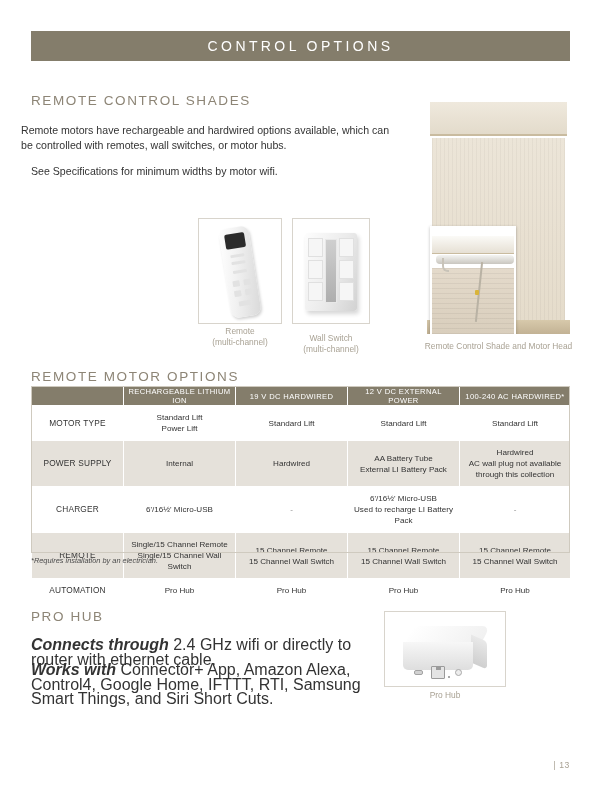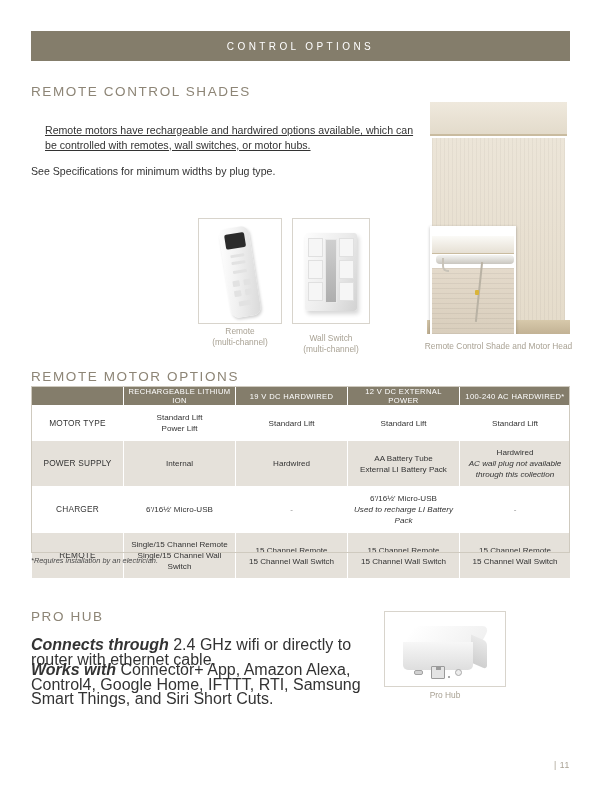--- a/index.html
+++ b/index.html
@@ -16,46 +16,46 @@
   
   .banner {
     position: absolute;
     left: 31px; top: 31px;
     width: 539px; height: 30px;
     background: #847d6b;
     display: flex; align-items: center; justify-content: center;
   }
   .banner-title {
     color: #ffffff;
-    font-size: 10px;
+    font-size: 14px;
     letter-spacing: 3.4px;
     font-weight: 400;
   }
 
   
   .sec-head {
     position: absolute;
     color: #8d8576;
     font-size: 13.5px;
     letter-spacing: 1.6px;
     font-weight: 400;
     white-space: nowrap;
   }
-  #head-rcs { left: 31px; top: 84px; }
+  #head-rcs { left: 31px; top: 93px; }
   #head-rmo { left: 31px; top: 369px; }
   #head-ph  { left: 31px; top: 609px; }
 
   
   .body-copy {
     position: absolute;
     font-size: 10.6px;
     line-height: 14.5px;
     color: #333333;
   }
-  #copy1 { left: 45px; top: 123px; width: 375px; text-decoration: underline; }
+  #copy1 { left: 21px; top: 123px; width: 375px; }
   #copy2 { left: 31px; top: 164px; width: 375px; }
 
   
   .photo-frame {
     position: absolute;
     background: #ffffff;
     border: 1px solid #d8d4cc;
     overflow: hidden;
   }
   .caption {
@@ -197,21 +197,20 @@
   .motor-table td {
     font-size: 8.1px;
     line-height: 11px;
     color: #333333;
     padding: 6px 3px;
     background: #ffffff;
   }
   .motor-table tr.alt td { background: #e5e1da; }
   .motor-table td.rowlabel { font-size: 8.3px; letter-spacing: 0.2px; }
   .motor-table td .sub {
-    font-style: italic;
     display: block;
   }
   .motor-table td.dash { color: #8f8f8f; }
   .tbl-outline {
     position: absolute;
     left: 31px; top: 386px; width: 539px; height: 167px;
     border: 1px solid #cfcabf;
     pointer-events: none;
   }
   .footnote {
@@ -290,21 +289,21 @@
 <body>
 
 <div class="banner">
   <span class="banner-title">CONTROL OPTIONS</span>
 </div>
 
 <div class="sec-head" id="head-rcs">REMOTE CONTROL SHADES</div>
 
 <div class="body-copy" id="copy1">Remote motors have rechargeable and hardwired options available, which can be controlled with remotes, wall switches, or motor hubs.</div>
 
-<div class="body-copy" id="copy2">See Specifications for minimum widths by plug type.</div>
+<div class="body-copy" id="copy2">See Specifications for minimum widths by motor wifi.</div>
 
 <div class="photo-frame" id="frame-remote">
   <div class="remote-body">
     <div class="remote-screen"></div>
     <div class="remote-btn" style="left:8px;top:27px;width:14px;height:3px;"></div>
     <div class="remote-btn" style="left:8px;top:34px;width:14px;height:3px;"></div>
     <div class="remote-btn" style="left:8px;top:43px;width:14px;height:3px;"></div>
     <div class="remote-btn" style="left:6px;top:53px;width:7px;height:6px;"></div>
     <div class="remote-btn" style="left:17px;top:53px;width:7px;height:6px;"></div>
     <div class="remote-btn" style="left:6px;top:63px;width:7px;height:6px;"></div>
@@ -385,20 +384,27 @@
         <td><span>6'/16½' Micro-USB</span><span class="sub">Used to recharge LI Battery Pack</span></td>
         <td class="dash"><span>-</span></td>
       </tr>
       <tr class="alt">
         <td class="rowlabel">REMOTE</td>
         <td><span>Single/15 Channel Remote<br>Single/15 Channel Wall Switch</span></td>
         <td><span>15 Channel Remote<br>15 Channel Wall Switch</span></td>
         <td><span>15 Channel Remote<br>15 Channel Wall Switch</span></td>
         <td><span>15 Channel Remote<br>15 Channel Wall Switch</span></td>
       </tr>
+      <tr>
+        <td class="rowlabel">AUTOMATION</td>
+        <td><span>Pro Hub</span></td>
+        <td><span>Pro Hub</span></td>
+        <td><span>Pro Hub</span></td>
+        <td><span>Pro Hub</span></td>
+      </tr>
     </tbody>
 </table>
 <div class="tbl-outline"></div>
 
 <div class="footnote">*Requires installation by an electrician.</div>
 
 <div class="sec-head" id="head-ph">PRO HUB</div>
 
 <div class="ph-copy" id="ph1">
   <span class="lead">Connects through</span><span> 2.4 GHz wifi or directly to router with ethernet cable.</span>
@@ -415,13 +421,13 @@
     <div class="hub-front">
       <div class="hub-usb"></div>
       <div class="hub-eth"></div>
       <div class="hub-led"></div>
       <div class="hub-btn"></div>
     </div>
   </div>
 </div>
 <div class="caption" id="cap-hub">Pro Hub</div>
 
-<div class="page-num">| 11</div>
+<div class="page-num">| 13</div>
 
 </body></html>

